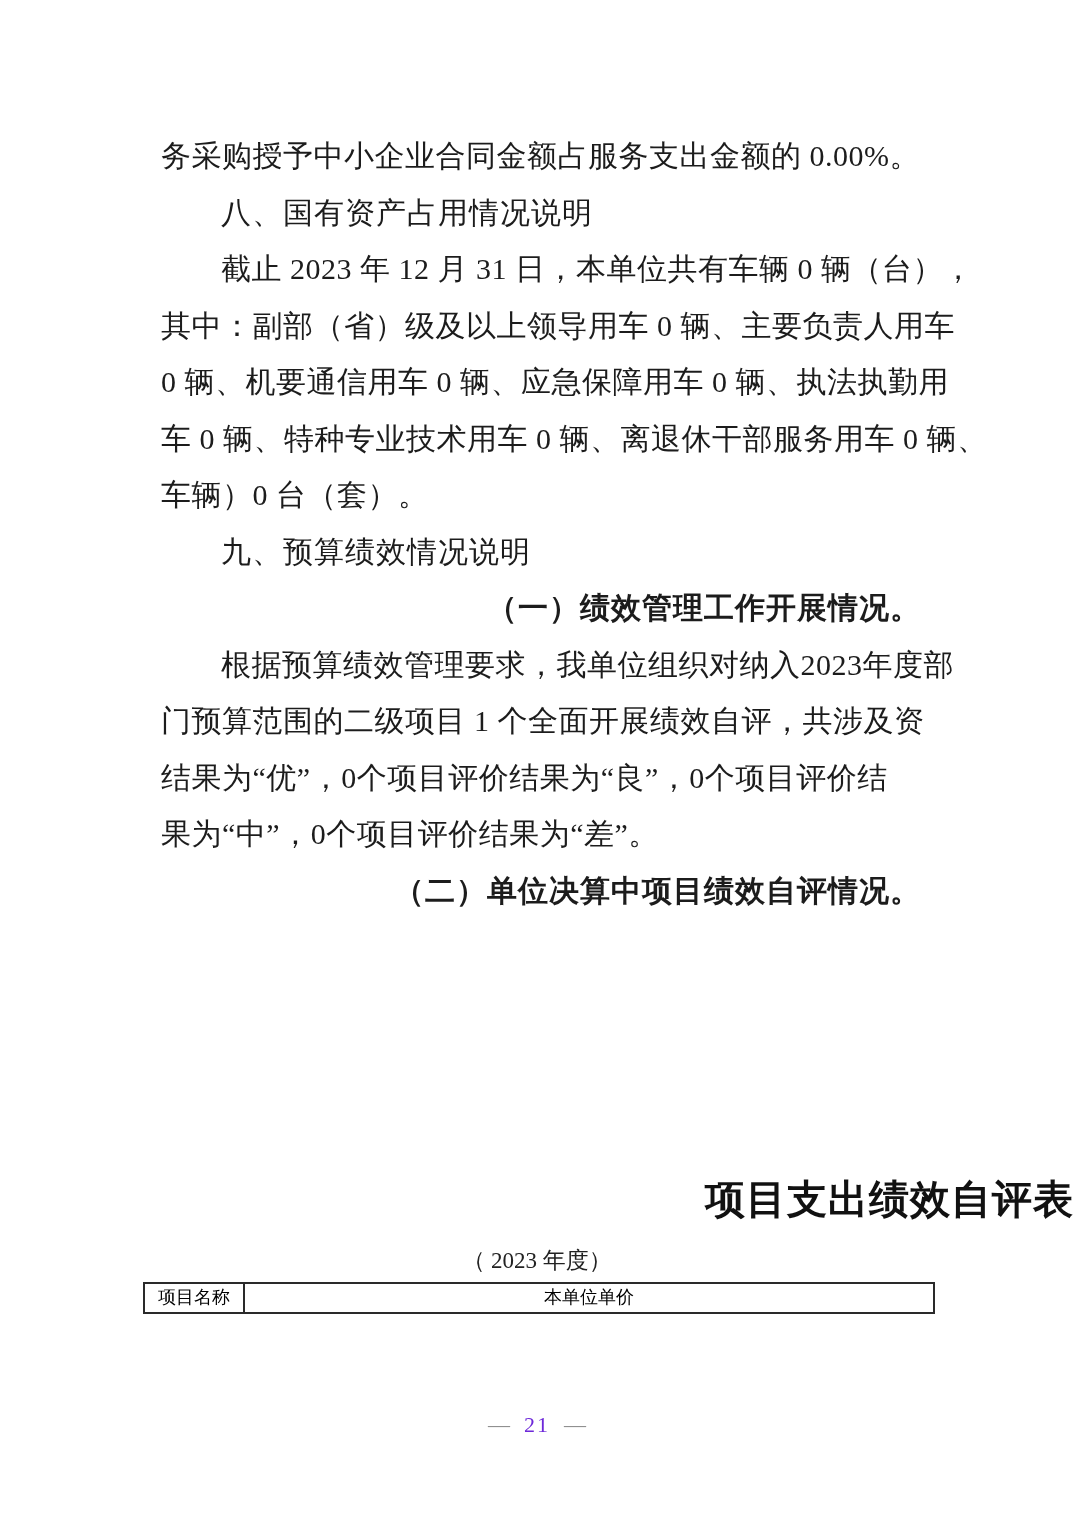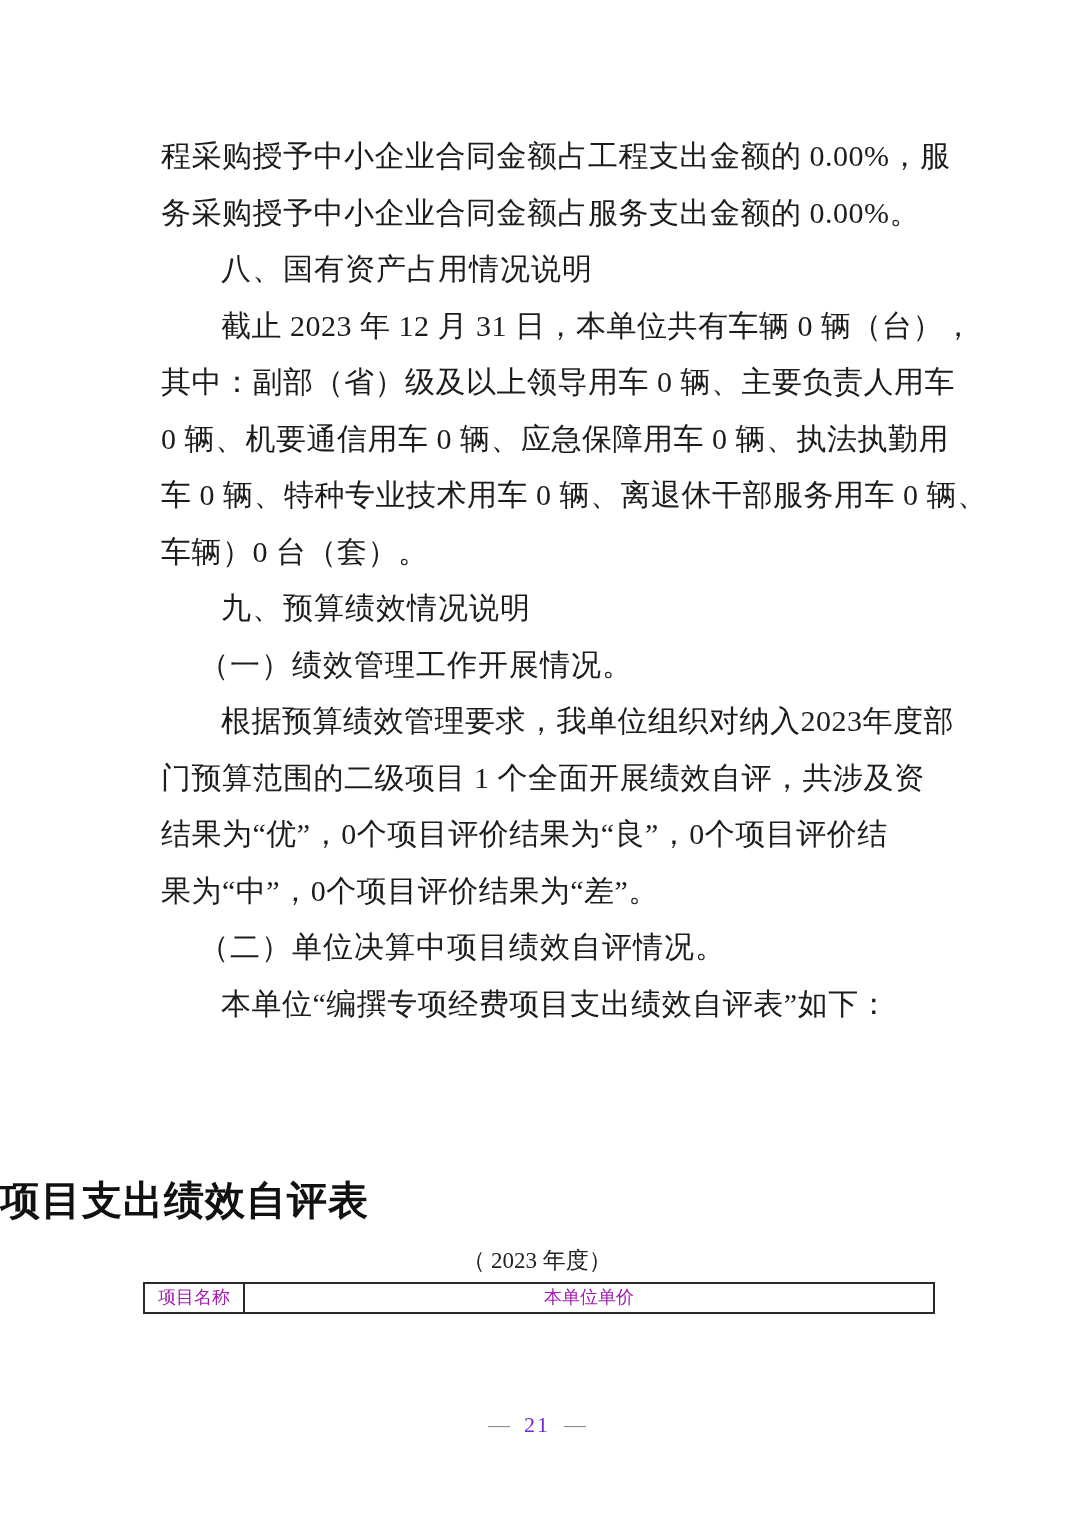--- a/index.html
+++ b/index.html
@@ -24,51 +24,52 @@
   }
   .ind{padding-left:60px;}
   .h1{
     padding-left:60px;
     font-family:"Liberation Sans","DejaVu Sans",sans-serif;
     font-weight:normal;
     letter-spacing:1px;
   }
   .h2{
     padding-left:38px;
-    font-weight:normal;
+    font-weight:bold;
     letter-spacing:1px;
+    text-align:right;
   }
   .table-title{
     position:absolute;
     left:0;top:1172px;width:1074px;height:56px;
     line-height:56px;
     margin:0;
-    text-align:left;
-    font-family:Liberation Sans, sans-serif;
+    text-align:right;
+    font-family:Liberation Serif, serif;
     font-weight:bold;
     font-size:40px;
     letter-spacing:1px;
     color:#111;
   }
   .table-subtitle{
     position:absolute;
     left:0;top:1246px;width:1074px;height:30px;
     line-height:30px;
     text-align:center;
     font-size:23px;
     color:#222;
   }
   table.self-eval{
     position:absolute;
     left:143px;top:1282px;
     width:790px;
     border-collapse:collapse;
     table-layout:fixed;
     font-size:18px;
-    color:#a21caf;
+    color:#000000;
   }
   table.self-eval td{
     border:2px solid #2a2a2a;
     text-align:center;
     vertical-align:middle;
     padding:1px 6px;
     line-height:1.3;
   }
   tr.r1 td{height:26px;}
   tr.r2 td{height:44px;}
@@ -81,36 +82,34 @@
   }
   .footer .dash{color:#8a8a8a;padding:0 14px;}
   .footer .num{color:#6d28d9;letter-spacing:2px;}
 </style>
 </head>
 <body>
 
 <div class="page">
 
   <div class="text-block">
-    <div class="ln">程采购授予中小企业合同金额占工程支出金额的 0.00%，服</div>
     <div class="ln">务采购授予中小企业合同金额占服务支出金额的 0.00%。</div>
     <div class="ln h1">八、国有资产占用情况说明</div>
     <div class="ln ind">截止 2023 年 12 月 31 日，本单位共有车辆 0 辆（台），</div>
     <div class="ln">其中：副部（省）级及以上领导用车 0 辆、主要负责人用车</div>
     <div class="ln">0 辆、机要通信用车 0 辆、应急保障用车 0 辆、执法执勤用</div>
     <div class="ln">车 0 辆、特种专业技术用车 0 辆、离退休干部服务用车 0 辆、</div>
     <div class="ln">车辆）0 台（套）。</div>
     <div class="ln h1">九、预算绩效情况说明</div>
     <div class="ln h2">（一）绩效管理工作开展情况。</div>
     <div class="ln ind">根据预算绩效管理要求，我单位组织对纳入2023年度部</div>
     <div class="ln">门预算范围的二级项目 1 个全面开展绩效自评，共涉及资</div>
     <div class="ln">结果为“优”，0个项目评价结果为“良”，0个项目评价结</div>
     <div class="ln">果为“中”，0个项目评价结果为“差”。</div>
     <div class="ln h2">（二）单位决算中项目绩效自评情况。</div>
-    <div class="ln ind">本单位“编撰专项经费项目支出绩效自评表”如下：</div>
   </div>
 
   <h1 class="table-title">项目支出绩效自评表</h1>
 
   <div class="table-subtitle">（ 2023 年度）</div>
 
   <table class="self-eval">
     <colgroup>
       <col style="width:100px">
       <col style="width:372px">

